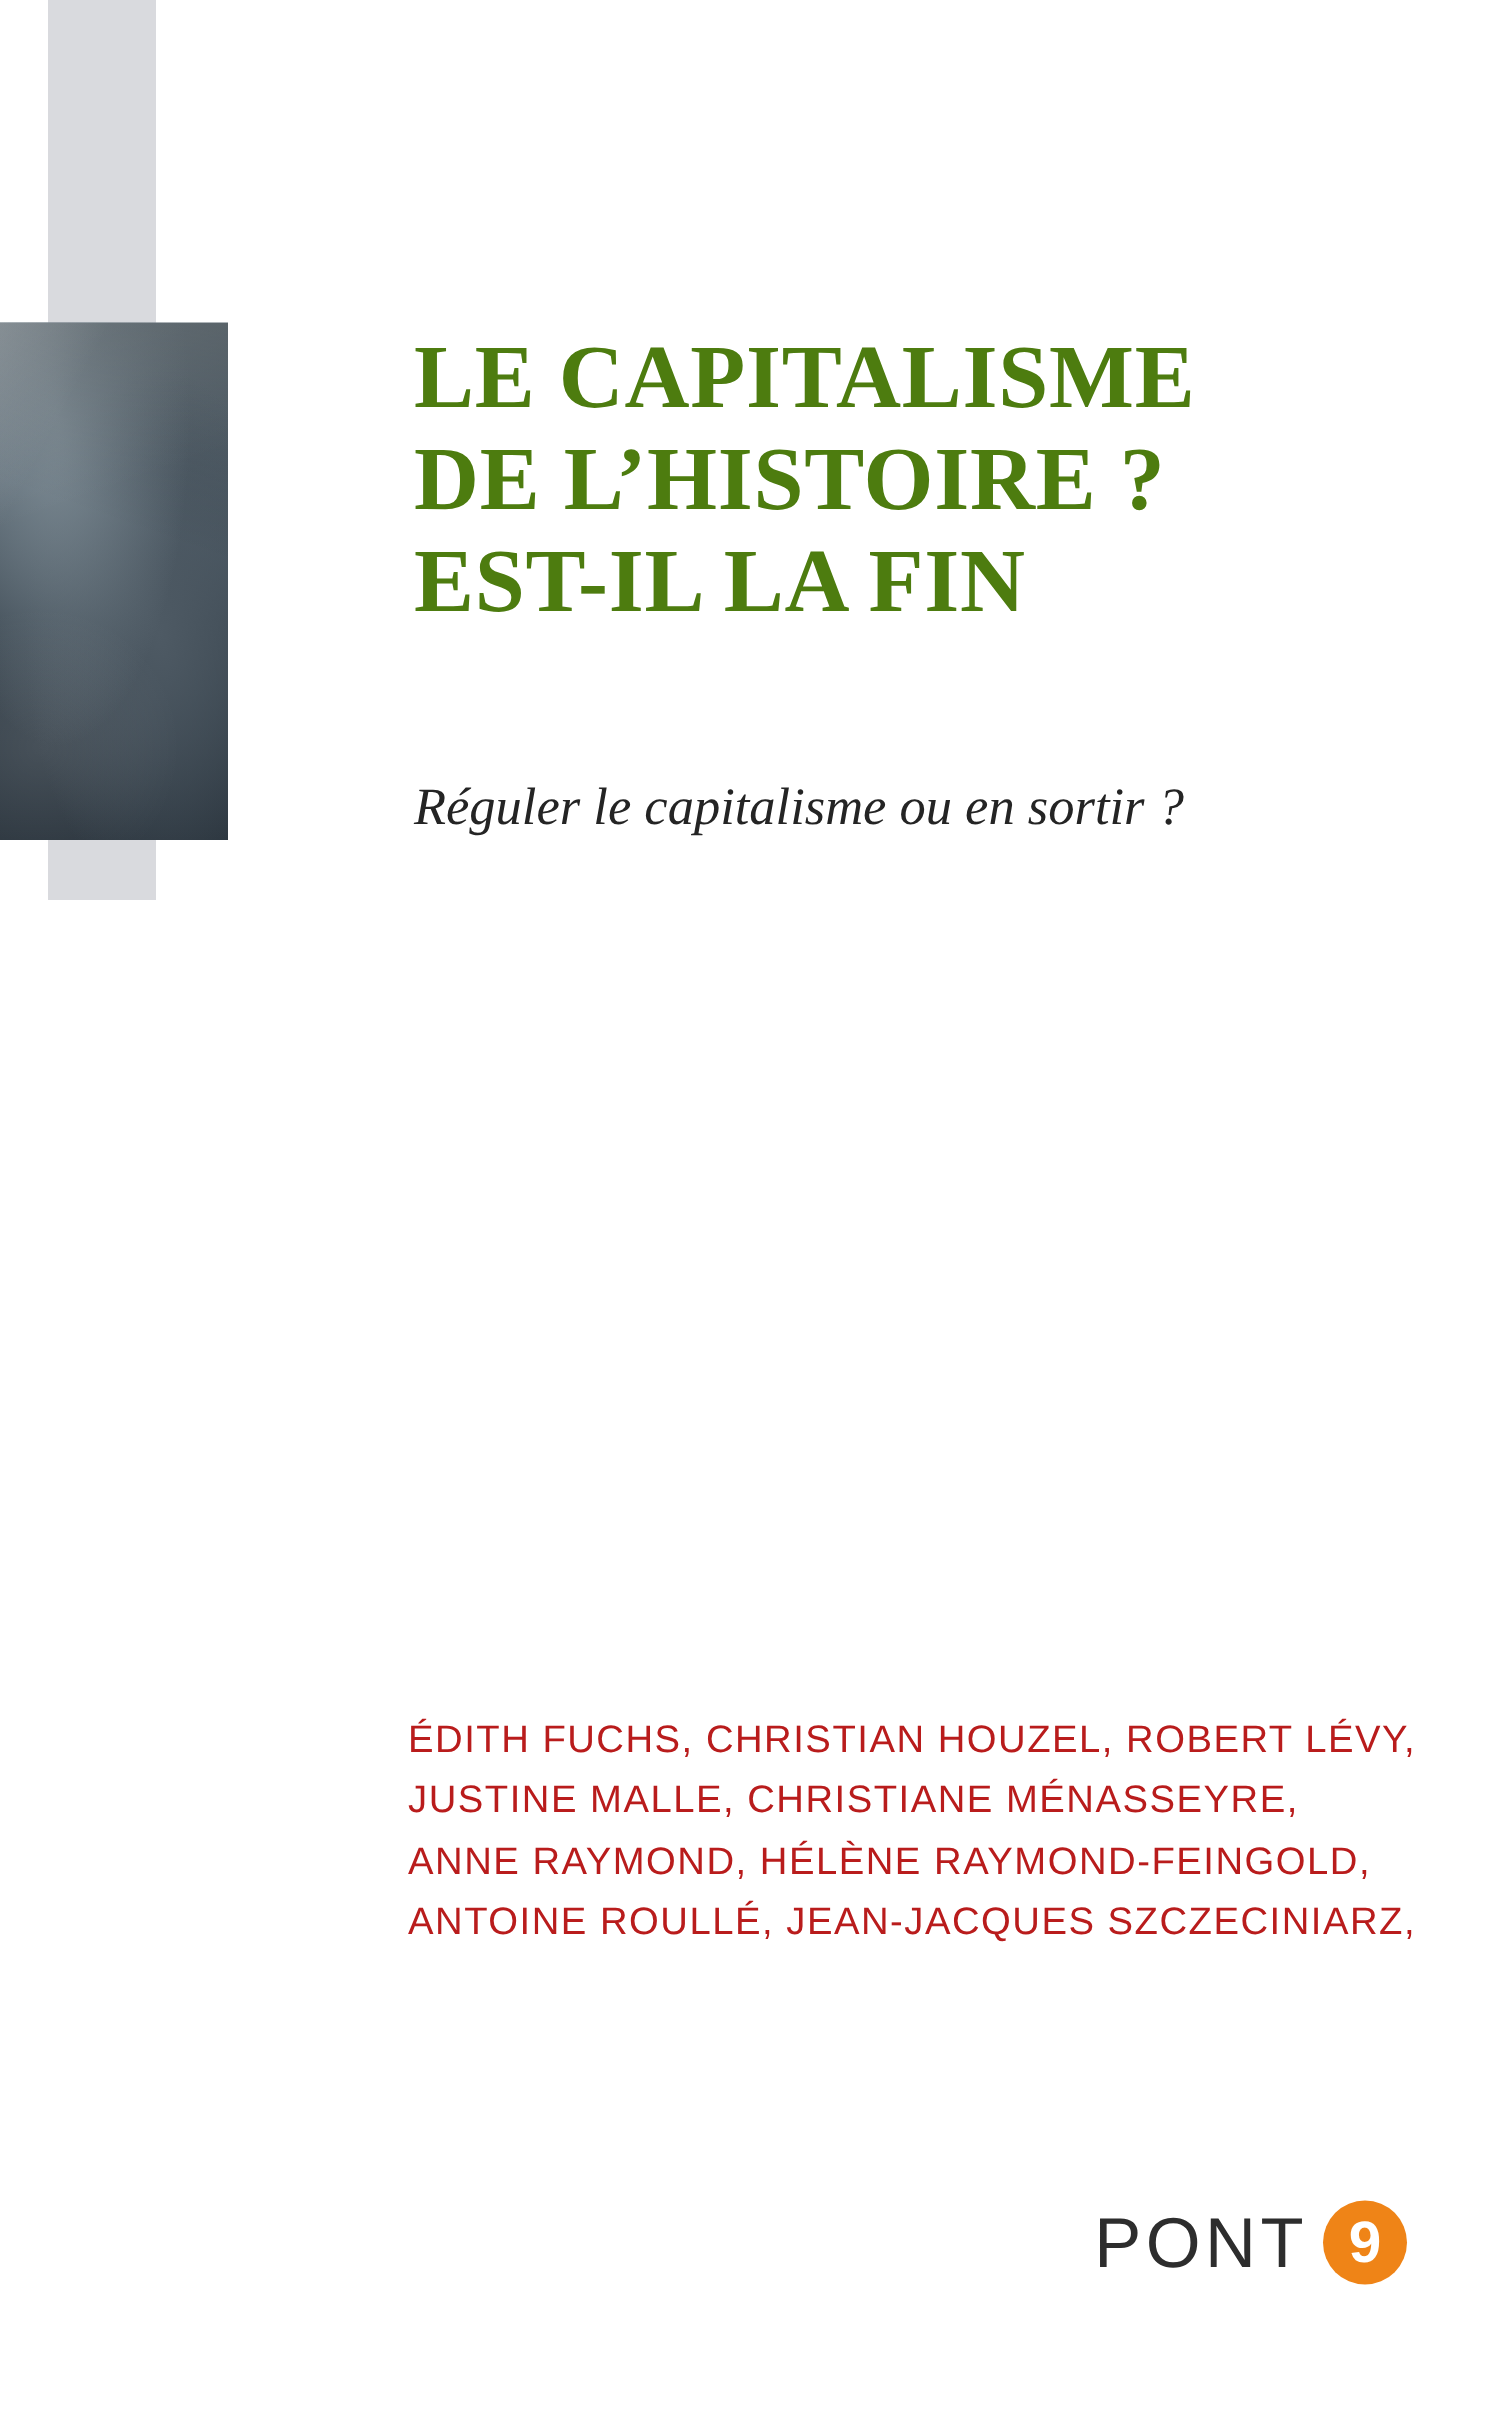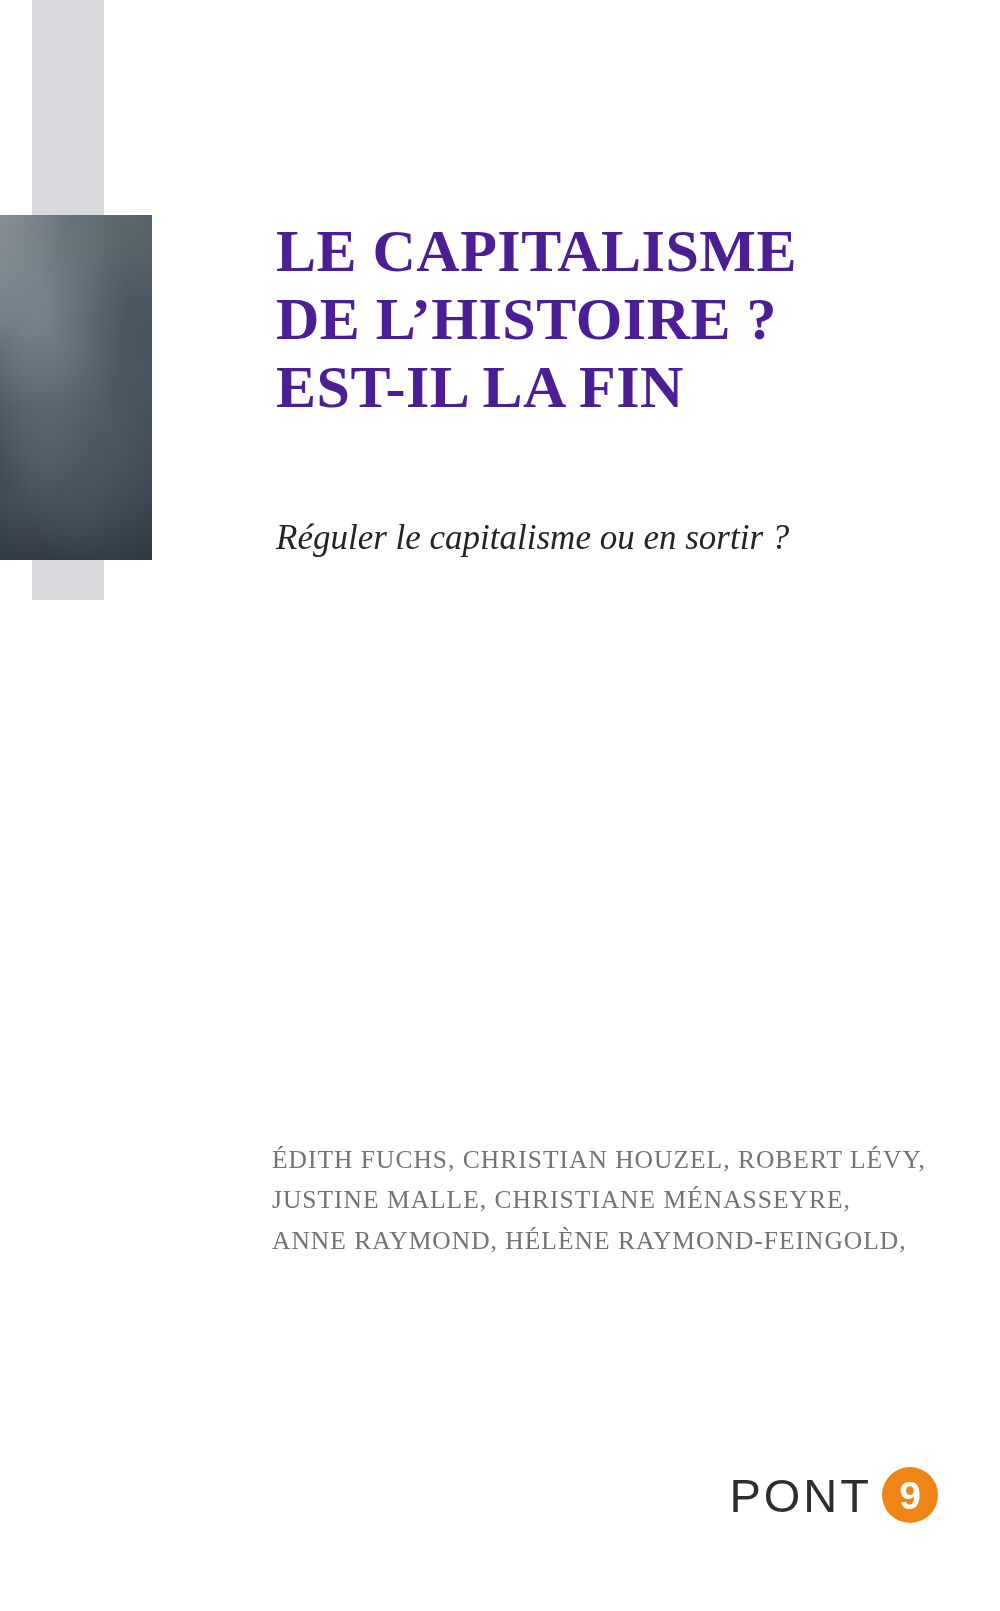--- a/index.html
+++ b/index.html
@@ -72,21 +72,21 @@
       linear-gradient(200deg, rgba(0,0,0,0.25) 0%, rgba(0,0,0,0) 40%),
       radial-gradient(circle at 18% 82%, rgba(255,255,255,0.10) 0%, rgba(255,255,255,0) 30%);
   }
 
   
   .title {
     position: absolute;
     left: 276px;
     top: 218px;
     width: 660px;
-    color: #4c1d95;
+    color: #4d7c0f;
     font-family: "Liberation Serif", serif;
     font-weight: 700;
     font-size: 60px;
     line-height: 1.13;
     letter-spacing: 0.5px;
     text-transform: uppercase;
   }
   .title-line { display: block; white-space: nowrap; }
 
   
@@ -102,36 +102,36 @@
     line-height: 1.3;
     font-style: italic;
   }
 
   
   .authors {
     position: absolute;
     left: 272px;
     top: 1140px;
     width: 690px;
-    color: #737373;
-    font-family: Liberation Serif, serif;
+    color: #b91c1c;
+    font-family: Liberation Sans, sans-serif;
     font-size: 25.5px;
     line-height: 1.58;
     letter-spacing: 1.0px;
     text-transform: uppercase;
   }
   .authors-line { display: block; white-space: nowrap; }
 
   
   .logo {
     position: absolute;
     right: 62px;
     bottom: 88px;
     display: flex;
-    align-items: center;
+    align-items: flex-start;
     gap: 10px;
   }
   .logo-word {
     font-family: "Liberation Sans", sans-serif;
     font-size: 47px;
     font-weight: 400;
     letter-spacing: 3px;
     color: #2d2d2d;
   }
   .logo-dot {
@@ -165,20 +165,21 @@
     <span class="title-line">DE L’HISTOIRE ?</span>
     <span class="title-line">EST-IL LA FIN</span>
   </div>
 
   <div class="subtitle">Réguler le capitalisme ou en sortir ?</div>
 
   <div class="authors">
     <span class="authors-line">ÉDITH FUCHS, CHRISTIAN HOUZEL, ROBERT LÉVY,</span>
     <span class="authors-line">JUSTINE MALLE, CHRISTIANE MÉNASSEYRE,</span>
     <span class="authors-line">ANNE RAYMOND, HÉLÈNE RAYMOND-FEINGOLD,</span>
+    <span class="authors-line">ANTOINE ROULLÉ, JEAN-JACQUES SZCZECINIARZ,</span>
   </div>
 
   <div class="logo">
     <span class="logo-word">PONT</span>
     <span class="logo-dot">9</span>
   </div>
 
 </div>
 
 </body></html>

